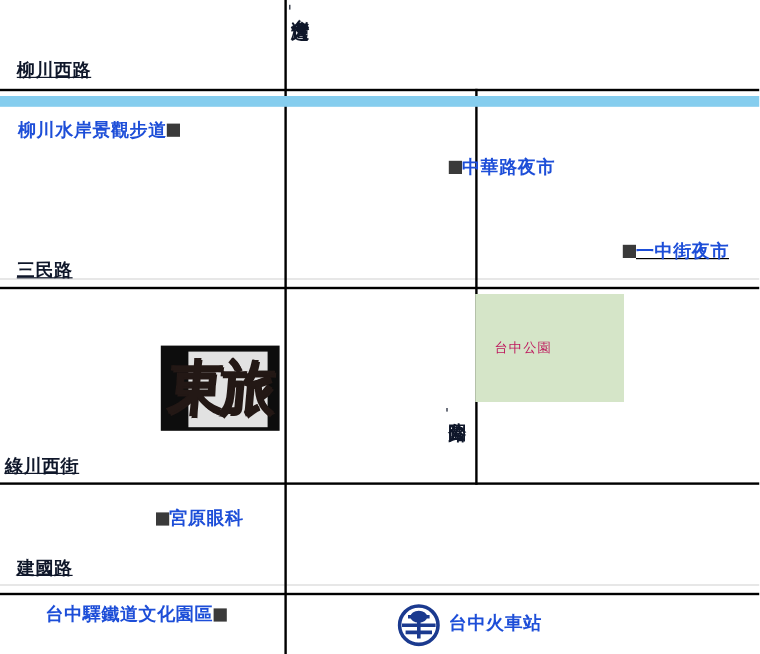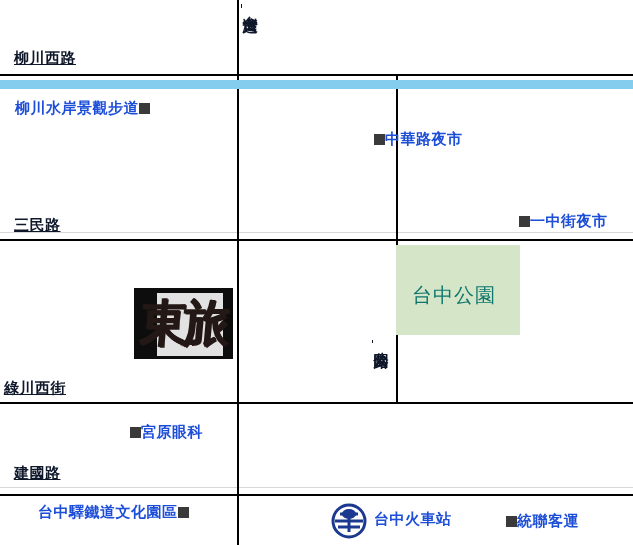--- a/index.html
+++ b/index.html
@@ -41,22 +41,22 @@
     background: #85cdee;
   }
 
   
   .park {
     position: absolute;
     background: #d5e5c8;
   }
   .park-label {
     position: absolute;
-    color: #0f766e;
-    font-size: 20px;
+    color: #be185d;
+    font-size: 11px;
     letter-spacing: 1px;
     white-space: nowrap;
   }
 
   
   .road-label {
     position: absolute;
     color: #0f172a;
     font-size: 15px;
     font-weight: bold;
@@ -157,21 +157,21 @@
     <span class="poi-label">柳川水岸景觀步道</span>
     <span class="marker"></span>
   </div>
 
 
   <div class="poi left-label" style="left:374px; top:130px;">
     <span class="marker"></span>
     <span class="poi-label">中華路夜市</span>
   </div>
 
-  <div class="poi left-label" style="left:519px; top:212px;">
+  <div class="poi left-label" style="left:519px; top:200px;text-decoration:underline;">
     <span class="marker"></span>
     <span class="poi-label">一中街夜市</span>
   </div>
 
   <div class="poi left-label" style="left:130px; top:423px;">
     <span class="marker"></span>
     <span class="poi-label">宮原眼科</span>
   </div>
 
   <div class="poi right-label" style="left:31px; top:503px;">
@@ -192,18 +192,14 @@
       <path d="M18 7 V29" stroke="#1b3a8f" stroke-width="3" fill="none"></path>
       <path d="M7 24 H29" stroke="#1b3a8f" stroke-width="3" fill="none"></path>
       <ellipse cx="18" cy="11" rx="7" ry="5" fill="#1b3a8f"></ellipse>
     </svg>
   </div>
 
   <div class="poi" style="left:374px; top:510px;">
     <span class="poi-label">台中火車站</span>
   </div>
 
-  <div class="poi left-label" style="left:506px; top:512px;">
-    <span class="marker"></span>
-    <span class="poi-label">統聯客運</span>
-  </div>
 
 </div>
 
 </body></html>

